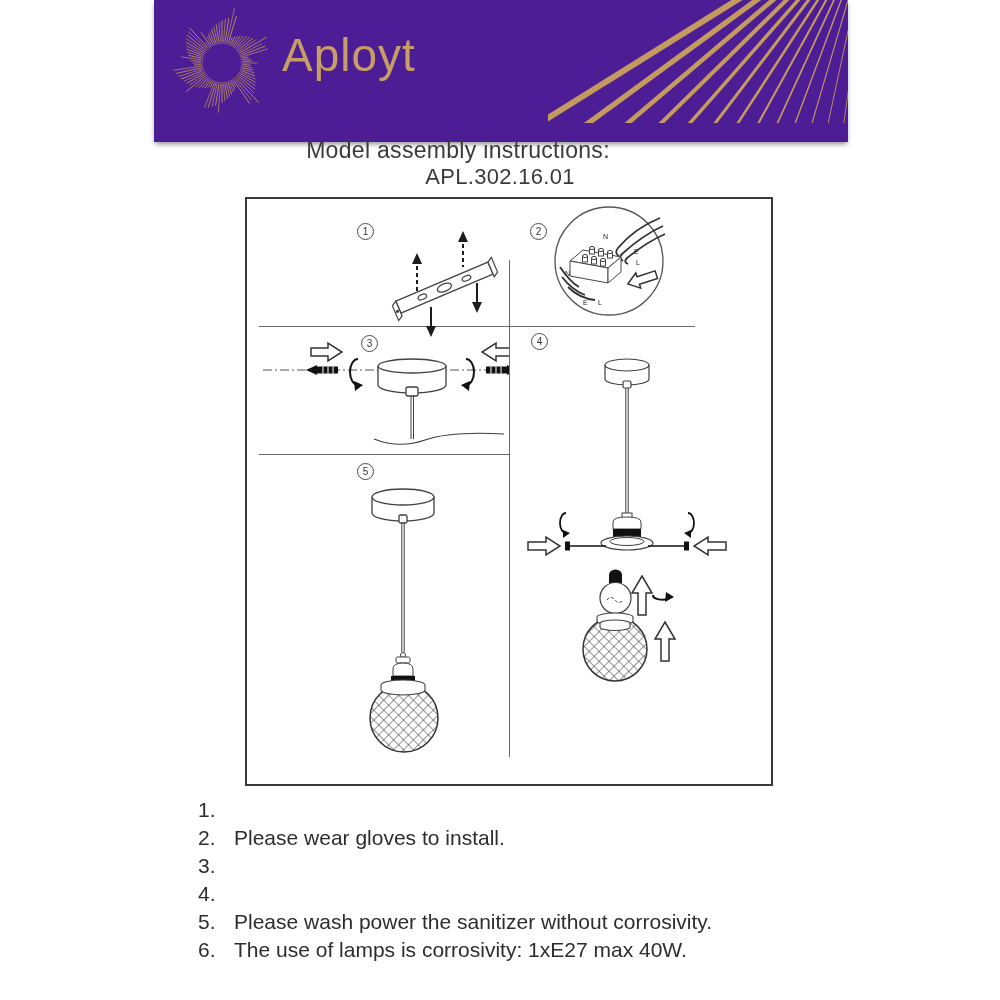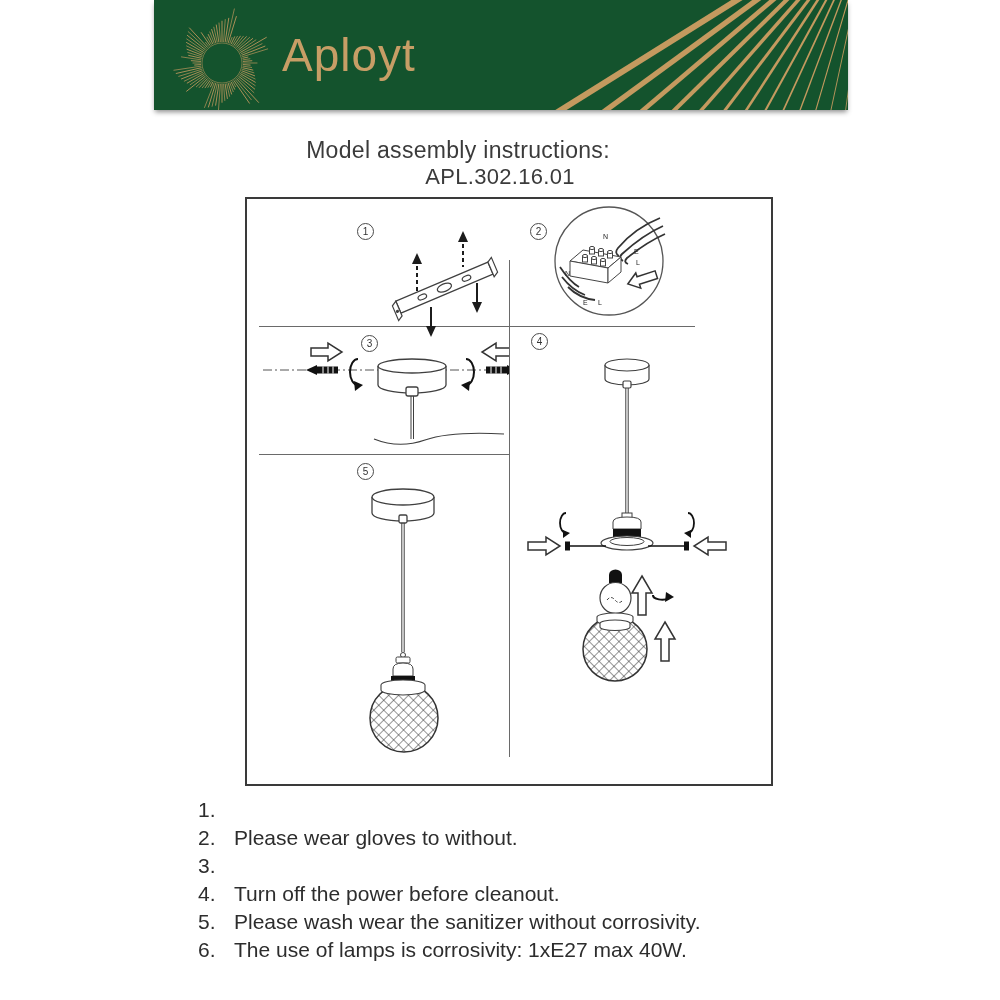--- a/index.html
+++ b/index.html
@@ -3,21 +3,21 @@
 <meta charset="utf-8">
 <style>
   html,body{margin:0;padding:0;}
   body{
     width:1000px;height:1000px;position:relative;background:#ffffff;
     font-family:"Liberation Sans","DejaVu Sans",sans-serif;color:#2e2e2e;overflow:hidden;
   }
   .abs{position:absolute;}
   
   .banner{
-    left:154px;top:0;width:694px;height:110px;background:#14532d;overflow:hidden;
+    left:154px;top:0;width:694px;height:142px;background:#4c1d95;overflow:hidden;
     box-shadow:0 3px 5px -1px rgba(0,0,0,.45);
   }
   .brand{
     left:128px;top:32px;font-size:46px;letter-spacing:1px;color:#c79e66;line-height:1;
   }
   
   .title1{left:0;top:137px;width:916px;text-align:center;font-size:23px;color:#3b3b3b;letter-spacing:.3px;}
   .title2{left:0;top:164px;width:1000px;text-align:center;font-size:22px;color:#3b3b3b;letter-spacing:.3px;}
   
   .dbox{left:245px;top:197px;width:524px;height:585px;border:2px solid #3a3a3a;background:#fff;}
@@ -373,30 +373,29 @@
     </g>
   </svg>
 </div>
 
 <div class="abs instructions">
   <div class="instr-row">
     <span class="instr-num">1.</span>
   </div>
   <div class="instr-row">
     <span class="instr-num">2.</span>
-    <span>Please wear gloves to without.</span>
+    <span>Please wear gloves to install.</span>
   </div>
   <div class="instr-row">
     <span class="instr-num">3.</span>
   </div>
   <div class="instr-row">
     <span class="instr-num">4.</span>
-    <span>Turn off the power before cleanout.</span>
   </div>
   <div class="instr-row">
     <span class="instr-num">5.</span>
-    <span>Please wash wear the sanitizer without corrosivity.</span>
+    <span>Please wash power the sanitizer without corrosivity.</span>
   </div>
   <div class="instr-row">
     <span class="instr-num">6.</span>
     <span>The use of lamps is corrosivity: 1xE27 max 40W.</span>
   </div>
 </div>
 
 </body></html>

